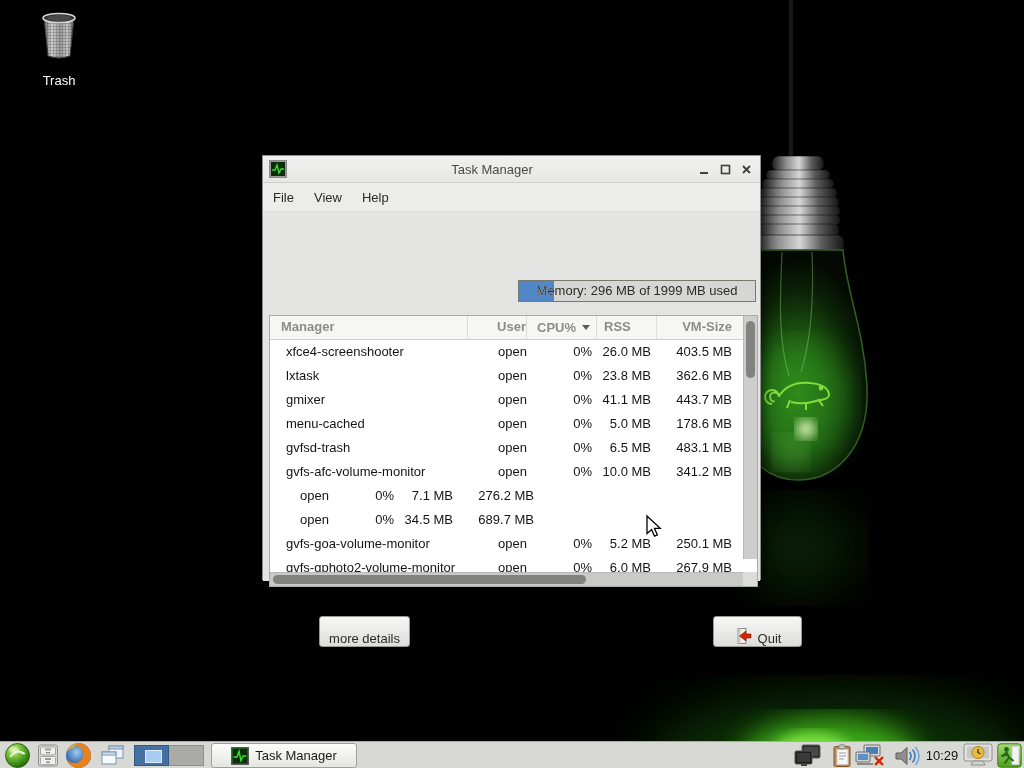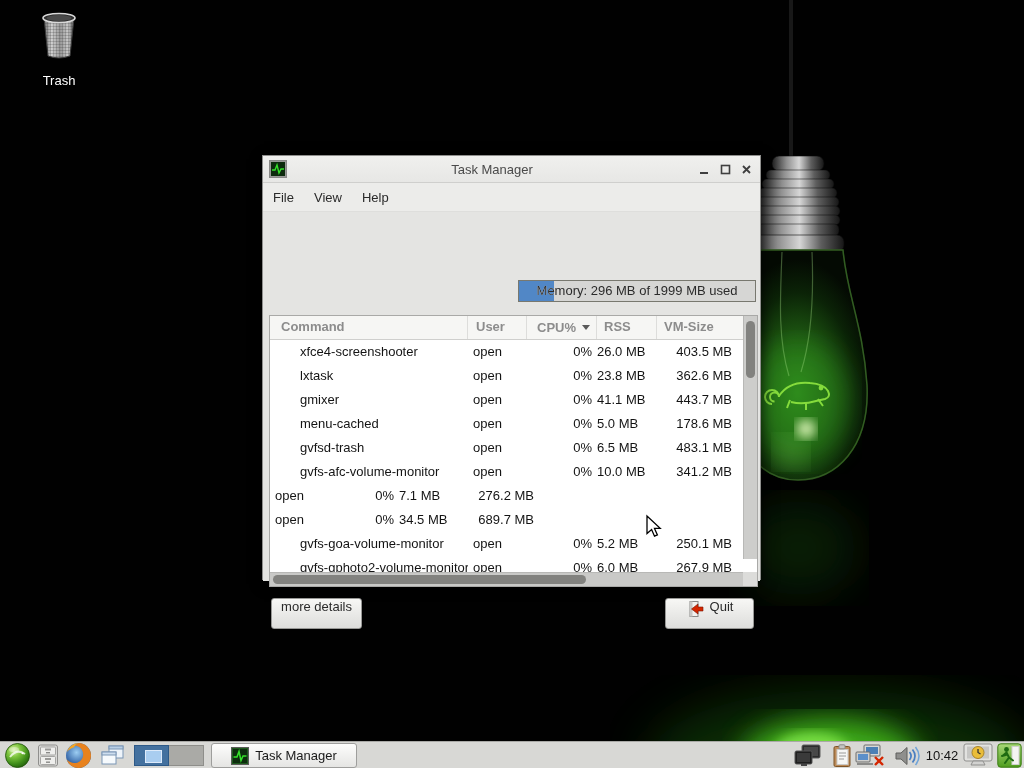--- a/index.html
+++ b/index.html
@@ -37,40 +37,40 @@
 
   .table{position:absolute;left:6px;top:103px;width:489px;height:272px;border:1px solid #a9a9a7;
          box-sizing:border-box;background:#fff;}
   .thead{display:flex;height:23px;background:#f6f6f4;border-bottom:1px solid #cfcfcd;
          font-size:13px;font-weight:bold;color:#8c8c8c;}
   .th{box-sizing:border-box;line-height:22px;border-right:1px solid #dddddb;white-space:nowrap;overflow:hidden;}
   .th.last{border-right:none;}
   .tbody{height:234px;overflow:hidden;background:#fff;}
   .trow{display:flex;height:24px;font-size:13px;color:#141414;}
   .tcell{box-sizing:border-box;line-height:24px;white-space:nowrap;overflow:hidden;}
-  .c-cmd{width:198px;padding-left:30px;}
-  .c-user{width:59px;padding-left:5px;}
+  .c-cmd{width:198px;padding-left:16px;}
+  .c-user{width:59px;padding-left:5px;text-align:right;}
   .c-cpu{width:70px;text-align:right;padding-right:5px;}
-  .c-rss{width:60px;text-align:left;padding-right:6px;}
+  .c-rss{width:60px;text-align:right;padding-right:6px;}
   .c-vm{width:87px;text-align:right;padding-right:12px;}
   .th.c-cmd{padding-left:11px;}
   .th.c-user{padding-left:8px;}
   .th.c-cpu{text-align:left;padding-left:10px;padding-right:0;display:flex;align-items:center;gap:6px;}
   .th.c-rss{text-align:left;padding-left:7px;padding-right:0;}
-  .th.c-vm{text-align:left;padding-left:7px;padding-right:5px;}
+  .th.c-vm{text-align:right;padding-left:7px;padding-right:12px;}
   .sort-arrow{width:0;height:0;border:4px solid transparent;border-top:5px solid #5a5a5a;margin-top:4px;}
   .vscroll{position:absolute;top:0;right:0;width:14px;height:243px;background:#cdcdcb;border-left:1px solid #b8b8b6;box-sizing:border-box;}
   .vthumb{position:absolute;left:2px;top:5px;width:9px;height:57px;border-radius:5px;background:#82827f;}
   .hscroll{position:absolute;left:0;bottom:0;width:474px;height:14px;background:#c9c9c7;border-top:1px solid #b8b8b6;box-sizing:border-box;}
   .hthumb{position:absolute;left:3px;top:2px;width:313px;height:9px;border-radius:5px;background:#82827f;}
   .scorner{position:absolute;right:0;bottom:0;width:14px;height:14px;background:#dcdcda;}
 
-  .btn{position:absolute;top:386px;height:31px;border:1px solid #98989  6;border:1px solid #989896;border-radius:3px;
+  .btn{position:absolute;top:404px;height:31px;border:1px solid #98989  6;border:1px solid #989896;border-radius:3px;
        background:linear-gradient(#f7f7f5,#dddddb);font-size:13px;color:#2a2a2a;
-       display:flex;align-items:flex-start;justify-content:center;gap:4px;box-sizing:border-box;}
+       display:flex;align-items:flex-end;justify-content:center;gap:4px;box-sizing:border-box;margin-left:48px;}
   #btn-details{left:8px;width:91px;}
   #btn-quit{left:402px;width:89px;}
 
   
   #cursor{position:absolute;left:644px;top:514px;}
 
   
   .taskbar{position:absolute;left:0;top:741px;width:1024px;height:27px;background:#d8d8d5;
            border-top:1px solid #a9a9a6;box-sizing:border-box;}
   .tb{position:absolute;top:1px;height:25px;display:flex;align-items:center;justify-content:center;}
@@ -215,21 +215,21 @@
       <div class="bar" id="mem-bar">
         <div class="bar-fill" style="width: 15%;">
           <div class="bar-label light">Memory: 296 MB of 1999 MB used</div>
         </div>
         <div class="bar-label" style="z-index:-1">Memory: 296 MB of 1999 MB used</div>
         <div class="bar-label" style="mix-blend-mode:darken">Memory: 296 MB of 1999 MB used</div>
       </div>
 
       <div class="table">
         <div class="thead">
-          <div class="th c-cmd">Command</div>
+          <div class="th c-cmd">Manager</div>
           <div class="th c-user">User</div>
           <div class="th c-cpu">
             <span>CPU%</span>
             <span class="sort-arrow"></span>
           </div>
           <div class="th c-rss">RSS</div>
           <div class="th c-vm last">VM-Size</div>
         </div>
         <div class="tbody">
             <div class="trow">
@@ -433,21 +433,21 @@
 
     <div class="tb" style="left:893px;width:28px;">
       <svg width="26" height="24" viewBox="0 0 26 24">
         <polygon points="2,9 7,9 13,3.5 13,20.5 7,15 2,15" fill="#8f8f8d" stroke="#5e5e5c"></polygon>
         <path d="M15.5 8 q3.2 4 0 8" fill="none" stroke="#4a7fc1" stroke-width="1.7"></path>
         <path d="M18.5 5.5 q5 6.5 0 13" fill="none" stroke="#4a7fc1" stroke-width="1.7"></path>
         <path d="M21.5 3 q7 9 0 18" fill="none" stroke="#6fa3d8" stroke-width="1.5"></path>
       </svg>
     </div>
 
-    <div class="tb clock" style="left:923px;width:38px;">10:42</div>
+    <div class="tb clock" style="left:923px;width:38px;">10:29</div>
 
     <div class="tb" style="left:961px;width:33px;">
       <svg width="32" height="25" viewBox="0 0 32 25">
         <rect x="2" y="1" width="28" height="17" rx="2" fill="#e2e2e0" stroke="#8f8f8d"></rect>
         <rect x="5" y="3.5" width="22" height="12" fill="#c6c6c4"></rect>
         <circle cx="16" cy="9.5" r="6" fill="#e9bd3a" stroke="#a8842a"></circle>
         <path d="M16 6 v3.5 l2.5 1.5" stroke="#333" stroke-width="1.3" fill="none"></path>
         <path d="M11 18 h10 l2 4 h-14 z" fill="#d2d2d0" stroke="#8f8f8d"></path>
       </svg>
     </div>

